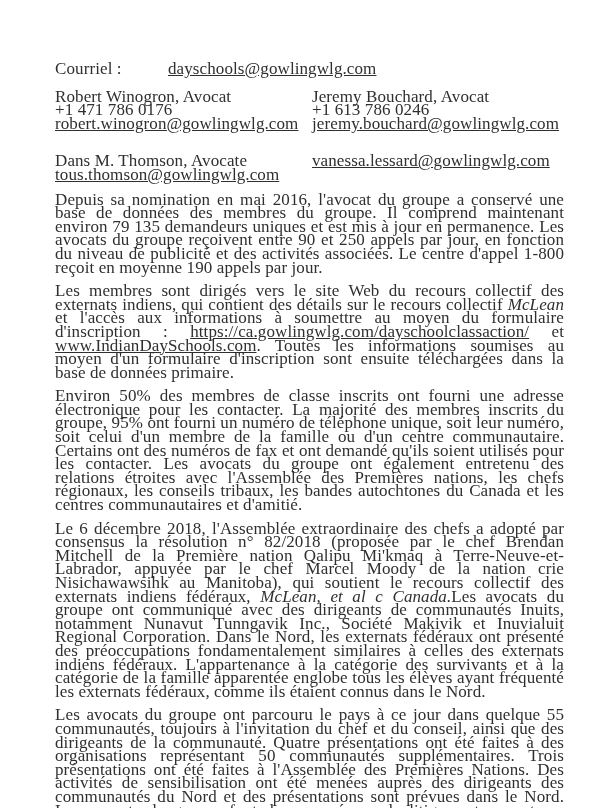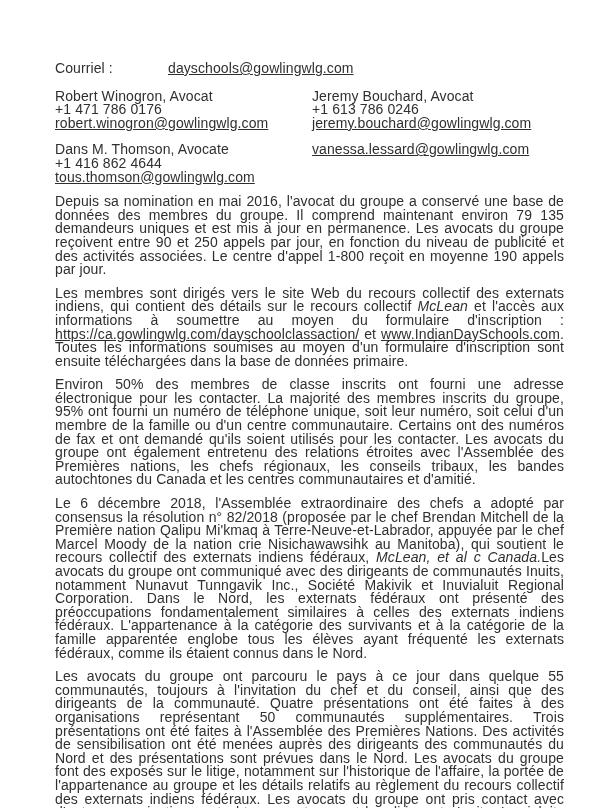--- a/index.html
+++ b/index.html
@@ -6,22 +6,22 @@
     margin: 0;
     padding: 0;
     background: #ffffff;
   }
   .page {
     position: relative;
     width: 615px;
     height: 808px;
     background: #ffffff;
     overflow: hidden;
-    font-family: Liberation Sans, sans-serif;
-    font-size: 14px;
+    font-family: Liberation Serif, serif;
+    font-size: 17px;
     line-height: 13.6px;
     color: #2f2f2f;
     letter-spacing: 0.1px;
   }
   .content {
     position: absolute;
     left: 55px;
     top: 62px;
     width: 509px;
   }
@@ -31,21 +31,21 @@
   .email-label {
     display: inline-block;
     width: 113px;
   }
   .link {
     text-decoration: underline;
   }
   .people-grid {
     display: grid;
     grid-template-columns: 257px 1fr;
-    row-gap: 13px;
+    row-gap: 24px;
     margin-bottom: 11px;
   }
   .person div {
     white-space: nowrap;
   }
   .para {
     text-align: justify;
     margin: 0 0 10px 0;
   }
   .it {
@@ -78,21 +78,20 @@
         <div>+1 471 786 0176</div>
         <div class="link">robert.winogron@gowlingwlg.com</div>
       </div>
       <div class="person">
         <div>Jeremy Bouchard, Avocat</div>
         <div>+1 613 786 0246</div>
         <div class="link">jeremy.bouchard@gowlingwlg.com</div>
       </div>
       <div class="person">
         <div>Dans M. Thomson, Avocate</div>
-        <div>+1 416 862 4644</div>
         <div class="link">tous.thomson@gowlingwlg.com</div>
       </div>
       <div class="person">
         <div class="link">vanessa.lessard@gowlingwlg.com</div>
       </div>
     </div>
 
     <div id="document-body">
         <p class="para"><span>Depuis sa nomination en mai 2016, l'avocat du groupe a conservé une base de données des membres du groupe. Il comprend maintenant environ 79 135 demandeurs uniques et est mis à jour en permanence. Les avocats du groupe reçoivent entre 90 et 250 appels par jour, en fonction du niveau de publicité et des activités associées. Le centre d'appel 1-800 reçoit en moyenne 190 appels par jour.</span></p>
         <p class="para"><span>Les membres sont dirigés vers le site Web du recours collectif des externats indiens, qui contient des détails sur le recours collectif </span><span class="it">McLean</span><span> et l'accès aux informations à soumettre au moyen du formulaire d'inscription : </span><span class="link">https://ca.gowlingwlg.com/dayschoolclassaction/</span><span> et </span><span class="link">www.IndianDaySchools.com</span><span>. Toutes les informations soumises au moyen d'un formulaire d'inscription sont ensuite téléchargées dans la base de données primaire.</span></p>

